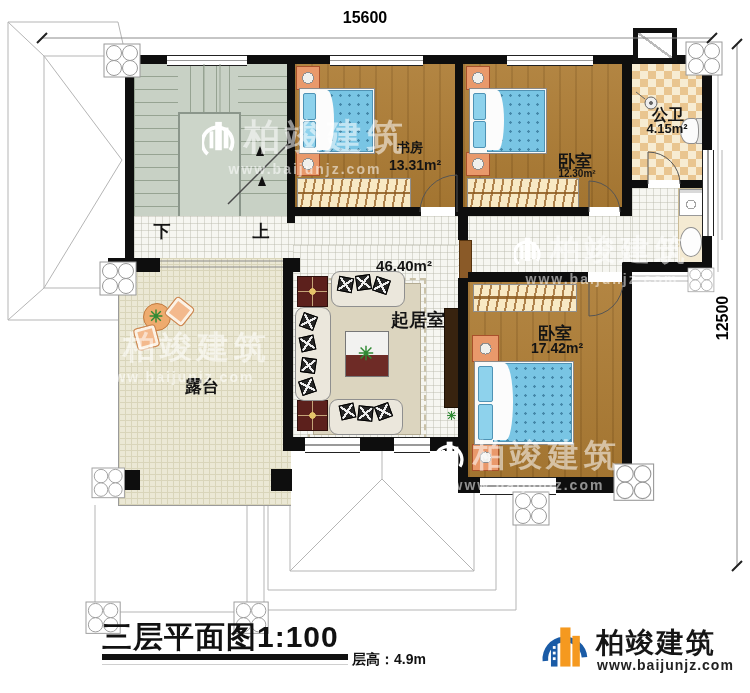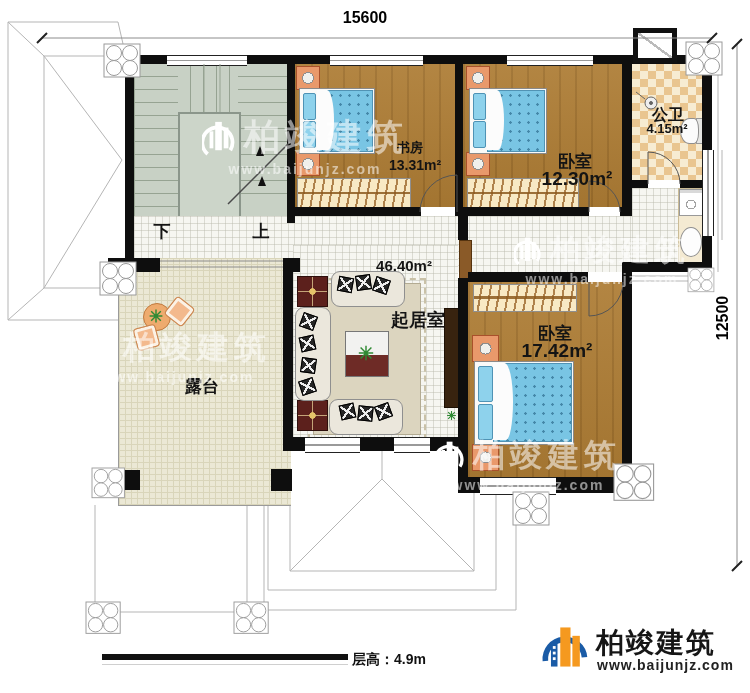--- a/index.html
+++ b/index.html
@@ -258,27 +258,27 @@
       <path d="M645 99 L636 92" fill="none"></path>
     </g>
   </svg>
 
   <div class="abs dim" style="left:320px;top:9px;width:90px;">15600</div>
   <div class="abs dim" style="left:689px;top:308px;width:70px;height:20px;transform:rotate(-90deg);">12500</div>
 
   <div class="abs lbl" style="left:410px;top:139px;font-size:13px;">书房</div>
   <div class="abs lbl" style="left:415px;top:157px;font-size:14px;">13.31m²</div>
   <div class="abs lbl" style="left:575px;top:150px;font-size:17px;">卧室</div>
-  <div class="abs lbl" style="left:577px;top:168px;font-size:19px;">12.30m²</div>
+  <div class="abs lbl" style="left:577px;top:168px;font-size:10px;">12.30m²</div>
   <div class="abs lbl" style="left:668px;top:105px;font-size:16px;">公卫</div>
   <div class="abs lbl" style="left:667px;top:121px;font-size:13px;">4.15m²</div>
   <div class="abs lbl" style="left:404px;top:257px;font-size:15px;">46.40m²</div>
   <div class="abs lbl" style="left:418px;top:308px;font-size:18px;">起居室</div>
   <div class="abs lbl" style="left:555px;top:322px;font-size:17px;">卧室</div>
-  <div class="abs lbl" style="left:557px;top:340px;font-size:19px;">17.42m²</div>
+  <div class="abs lbl" style="left:557px;top:340px;font-size:14px;">17.42m²</div>
   <div class="abs lbl" style="left:202px;top:375px;font-size:17px;">露台</div>
   <div class="abs lbl" style="left:162px;top:220px;font-size:17px;">下</div>
   <div class="abs lbl" style="left:261px;top:220px;font-size:17px;">上</div>
 
   <div class="wm" style="left:170px;top:116px;width:270px;">
     <div class="wm-row">
       <svg width="34" height="42" viewBox="0 0 36 44">
           <path d="M6 40 A16 16 0 1 1 30 36" fill="none" stroke="#fff" stroke-width="4"></path>
           <rect x="14" y="6" width="7" height="30" fill="#fff"></rect>
           <rect x="23" y="12" width="5" height="22" fill="#fff"></rect>
@@ -318,20 +318,21 @@
           <path d="M6 40 A16 16 0 1 1 30 36" fill="none" stroke="#fff" stroke-width="4"></path>
           <rect x="14" y="6" width="7" height="30" fill="#fff"></rect>
           <rect x="23" y="12" width="5" height="22" fill="#fff"></rect>
           <rect x="8" y="16" width="4" height="18" fill="#fff"></rect>
         </svg>
       <span class="wm-name" style="font-size:32px;">柏竣建筑</span>
     </div>
     <div class="wm-url">www.baijunjz.com</div>
   </div>
 
+  <div class="abs titleblock bigtitle" style="left:102px;top:617px;">三层平面图1:100</div>
   <div class="abs titleblock rule" style="left:102px;top:654px;width:246px;height:6px;"></div>
   <div class="abs titleblock rule2" style="left:102px;top:664px;width:246px;height:1px;"></div>
   <div class="abs titleblock info" style="left:352px;top:651px;">层高：4.9m</div>
 
   <svg class="abs titleblock" style="left:536px;top:620px;" width="56" height="54" viewBox="0 0 60 58">
     <path d="M10 44 A21 21 0 1 1 52 40" fill="none" stroke="#1a5ba6" stroke-width="6"></path>
     <rect x="26" y="8" width="11" height="42" fill="#f5991f"></rect>
     <rect x="39" y="17" width="8" height="33" fill="#f5991f"></rect>
     <rect x="16" y="24" width="7" height="26" fill="#1a5ba6"></rect>
     <rect x="18" y="28" width="3" height="3" fill="#fff"></rect>

